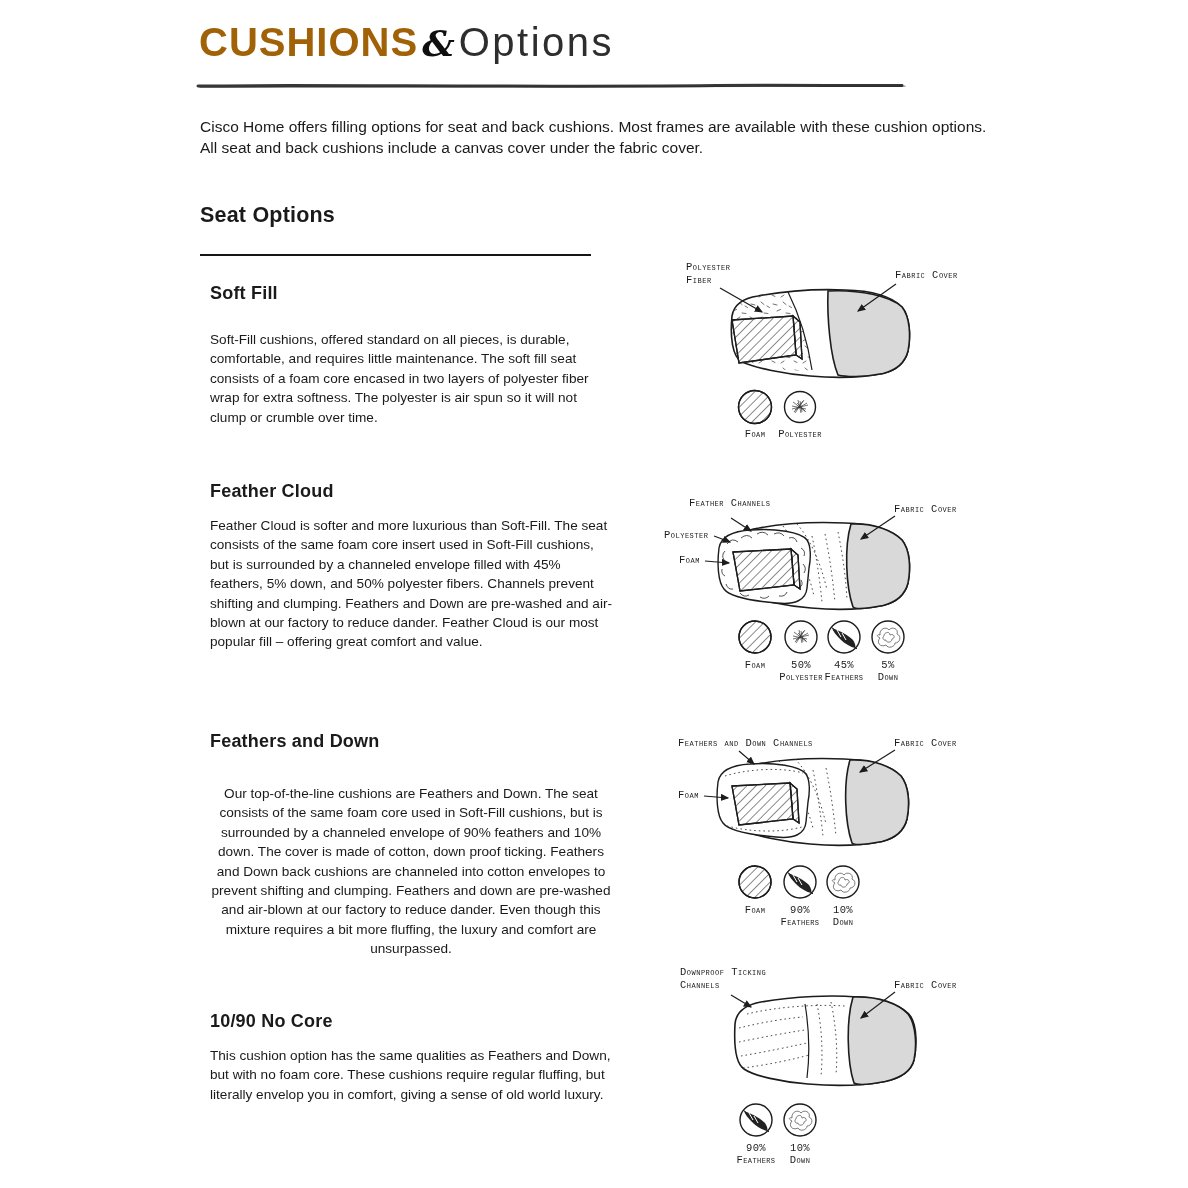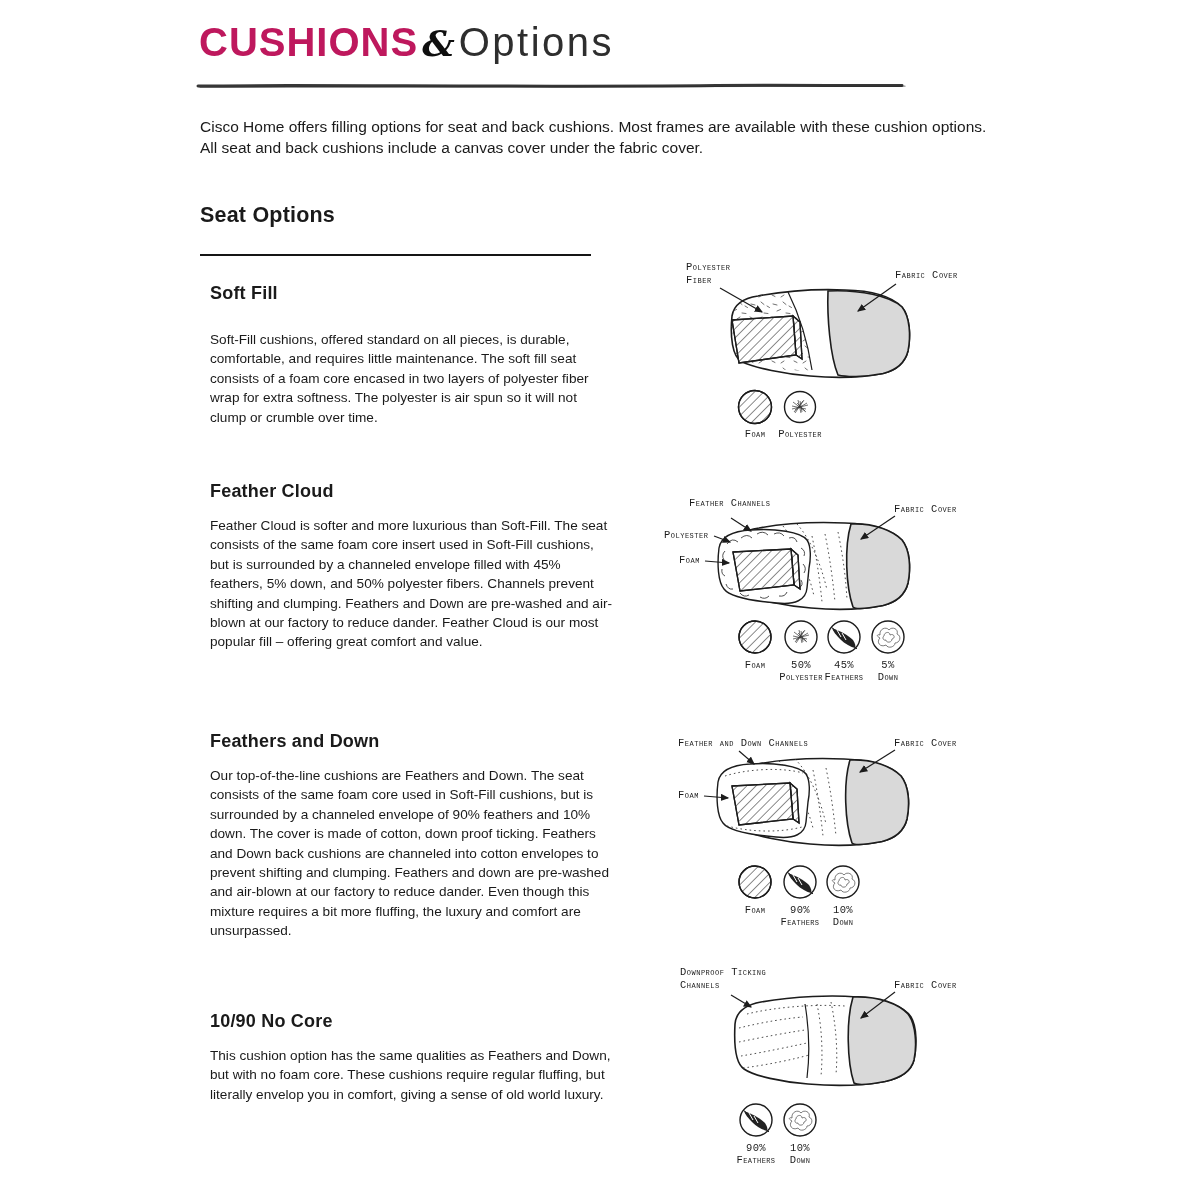--- a/index.html
+++ b/index.html
@@ -2,39 +2,39 @@
 <html><head>
 <meta charset="utf-8">
 <style>
   html,body{margin:0;padding:0;background:#fff;}
   .page{position:relative;width:1188px;height:1188px;background:#fff;overflow:hidden;
         font-family:"Liberation Sans",sans-serif;color:#1a1a1a;}
   .abs{position:absolute;}
 
   
   .title{left:199px;top:20px;white-space:nowrap;}
-  .t-bold{font-size:40px;font-weight:bold;letter-spacing:1px;color:#be185d;}
+  .t-bold{font-size:40px;font-weight:bold;letter-spacing:1px;color:#a16207;}
   .t-amp{font-family:"DejaVu Serif",serif;font-style:italic;font-size:36px;color:#0f0f0f;margin-left:4px;}
   .t-light{font-size:40px;font-weight:400;letter-spacing:2.5px;color:#2e2e2e;margin-left:4px;}
   .title-rule{left:196px;top:80px;}
 
   
   .intro{left:200px;top:116px;width:795px;font-size:15.5px;line-height:21px;}
   .intro p{margin:0;}
   .intro-em{font-weight:bold;font-style:italic;}
 
   .seat-heading{left:200px;top:203px;font-size:21.5px;font-weight:bold;letter-spacing:0.2px;}
   .rule{left:200px;top:254px;width:391px;height:2px;background:#151515;}
 
   
   .sec-title{position:absolute;left:210px;font-size:18px;font-weight:bold;letter-spacing:0.2px;}
   .sec-body{position:absolute;left:210px;width:402px;font-size:13.6px;line-height:19.4px;}
   .s1t{top:283px;} .s1b{top:330px;}
   .s2t{top:481px;} .s2b{top:516px;}
-  .s3t{top:731px;} .s3b{top:766px;}
+  .s3t{top:731px;} .s3b{top:784px;text-align:center;}
   .s4t{top:1011px;} .s4b{top:1046px;}
 
   
   .diagram{position:absolute;font-family:Liberation Mono, monospace;}
   .d1{left:660px;top:256px;width:330px;height:200px;}
   .d2{left:655px;top:492px;width:345px;height:200px;}
   .d3{left:655px;top:730px;width:345px;height:205px;}
   .d4{left:655px;top:962px;width:345px;height:218px;}
   .diagram svg{position:absolute;left:0;top:0;}
   .callout{position:absolute;font-variant:small-caps;font-size:10.5px;line-height:12.5px;
@@ -215,21 +215,21 @@
       <line class="arrow" x1="84" y1="21" x2="99" y2="34" marker-end="url(#arrowhead)"></line>
       <line class="arrow" x1="240" y1="20" x2="205" y2="42" marker-end="url(#arrowhead)"></line>
       <line class="arrow" x1="49" y1="66" x2="73" y2="68" marker-end="url(#arrowhead)"></line>
       <circle class="swc" cx="100" cy="152" r="16"></circle>
       <circle cx="100" cy="152" r="16" fill="url(#hatch)" stroke="#1c1c1c" stroke-width="1.4"></circle>
       <circle class="swc" cx="145" cy="152" r="16"></circle>
       <use href="#g-feather" transform="translate(145,152)"></use>
       <circle class="swc" cx="188" cy="152" r="16"></circle>
       <use href="#g-down" transform="translate(188,152)"></use>
     </svg>
-    <div class="callout" style="left:23px;top:7px;">Feather and Down Channels</div>
+    <div class="callout" style="left:23px;top:7px;">Feathers and Down Channels</div>
     <div class="callout" style="left:239px;top:7px;">Fabric Cover</div>
     <div class="callout" style="left:23px;top:59px;">Foam</div>
     <div class="swlab" style="left:60px;top:174px;">Foam</div>
     <div class="swlab" style="left:105px;top:174px;">90%</div>
     <div class="swlab" style="left:105px;top:186px;">Feathers</div>
     <div class="swlab" style="left:148px;top:174px;">10%</div>
     <div class="swlab" style="left:148px;top:186px;">Down</div>
   </div>
 
   <div class="diagram d4">

